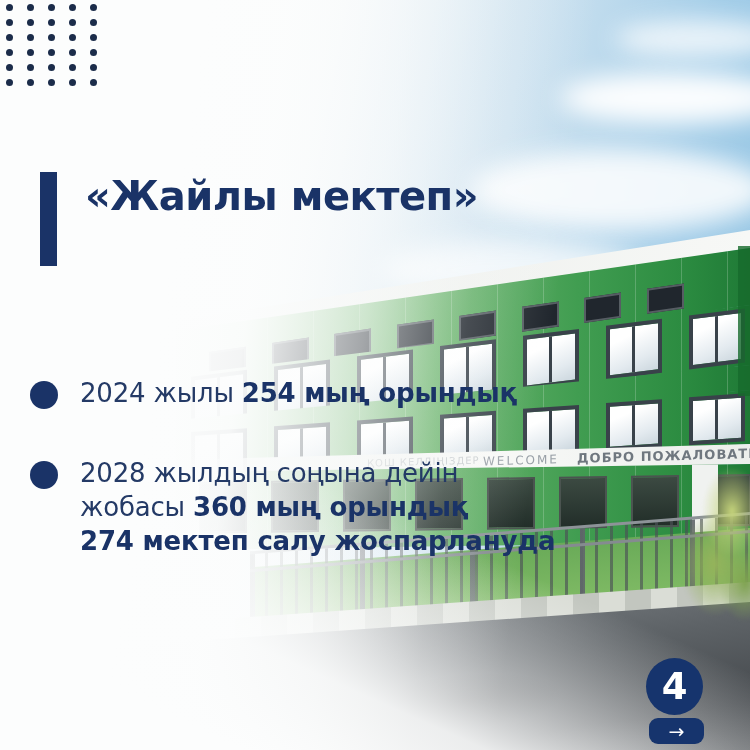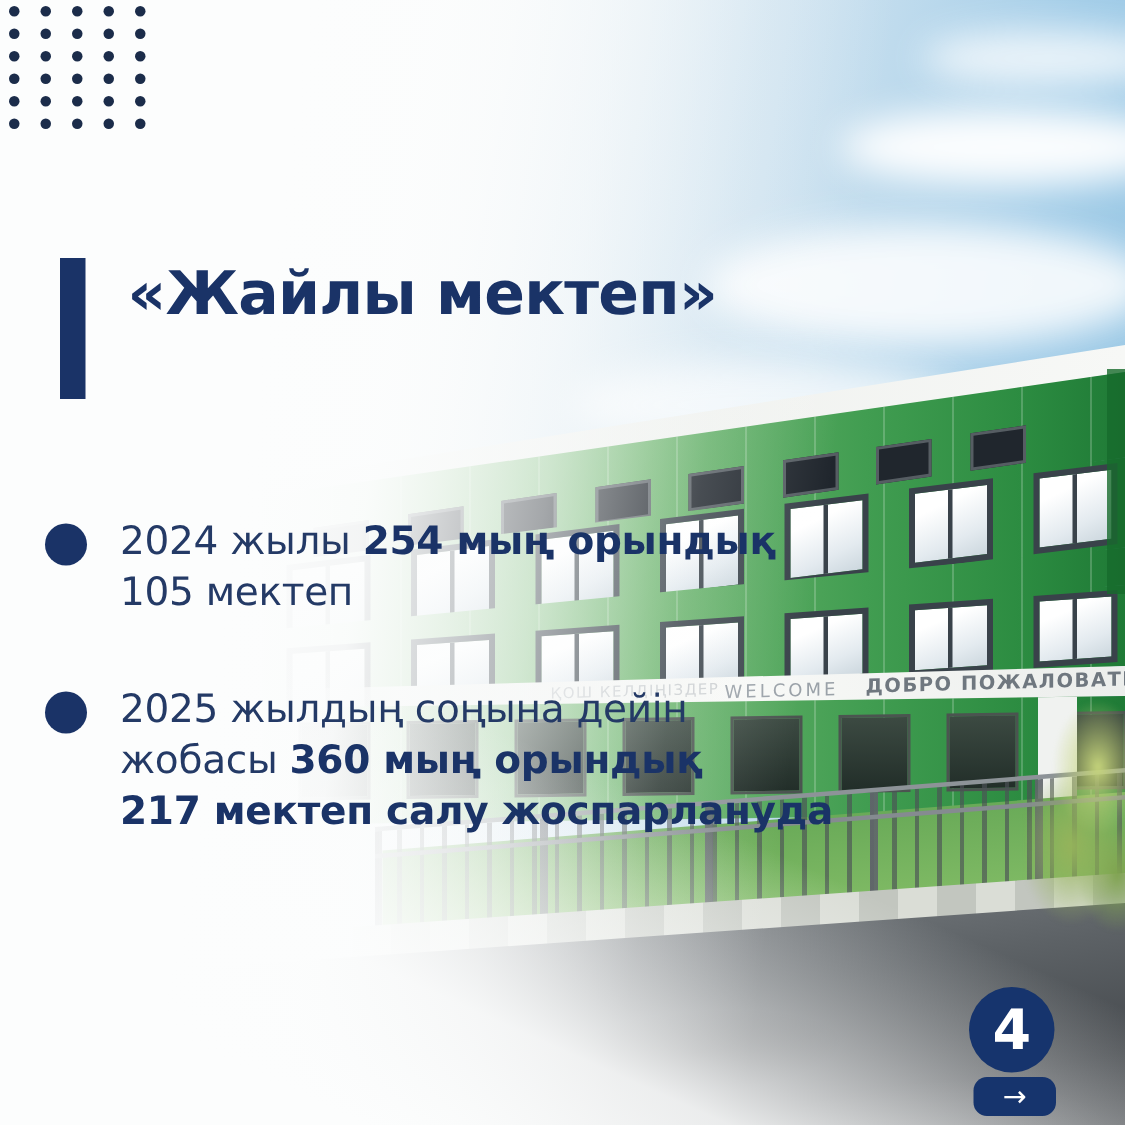--- a/index.html
+++ b/index.html
@@ -85,21 +85,21 @@
   
   .title-row{left:40px;top:172px;display:flex;align-items:stretch;}
   .accent-bar{width:17px;height:94px;background:var(--navy);margin-right:28px;}
   .title{color:var(--navy);font-size:40px;line-height:48px;font-weight:bold;letter-spacing:-.5px;white-space:nowrap;}
 
   
   .bullet{position:absolute;left:30px;display:flex;}
   .bullet-dot{width:28px;height:28px;border-radius:50%;background:var(--navy);flex:0 0 28px;margin-top:5px;}
   .bullet-text{margin-left:22px;color:#243a66;font-size:26px;line-height:34px;letter-spacing:-.2px;white-space:nowrap;}
   .bullet-text .b{font-weight:bold;color:var(--navy);}
-  .bullet.b1{top:344px;justify-content:space-between;}
+  .bullet.b1{top:376px;justify-content:space-between;}
   .bullet.b2{top:456px;}
 
   
   .page-badge{left:646px;top:658px;width:57px;height:57px;border-radius:50%;background:#16346d;
     color:#fff;font-size:37px;font-weight:bold;display:flex;align-items:center;justify-content:center;}
   .arrow-pill{left:649px;top:718px;width:55px;height:26px;border-radius:9px;background:#16346d;
     color:#fff;font-size:19px;display:flex;align-items:center;justify-content:center;cursor:pointer;}
 </style>
 </head>
 <body>
@@ -207,29 +207,28 @@
     <div class="accent-bar"></div>
     <div class="title">
       <div>«Жайлы мектеп»</div>
     </div>
   </div>
 
   <div class="bullet b1">
     <span class="bullet-dot"></span>
     <div class="bullet-text">
         <div><span>2024 жылы </span><span class="b">254 мың орындық</span></div>
-        <div><span>105 мектеп</span></div>
       </div>
   </div>
   <div class="bullet b2">
     <span class="bullet-dot"></span>
     <div class="bullet-text">
-        <div><span>2025 жылдың соңына дейін</span></div>
+        <div><span>2028 жылдың соңына дейін</span></div>
         <div><span>жобасы </span><span class="b">360 мың орындық</span></div>
-        <div><span class="b">217 мектеп салу жоспарлануда</span></div>
+        <div><span class="b">274 мектеп салу жоспарлануда</span></div>
       </div>
   </div>
 
   <div class="abs page-badge">4</div>
   <div class="abs arrow-pill">
     <span>→</span>
   </div>
 
 </div>
 

